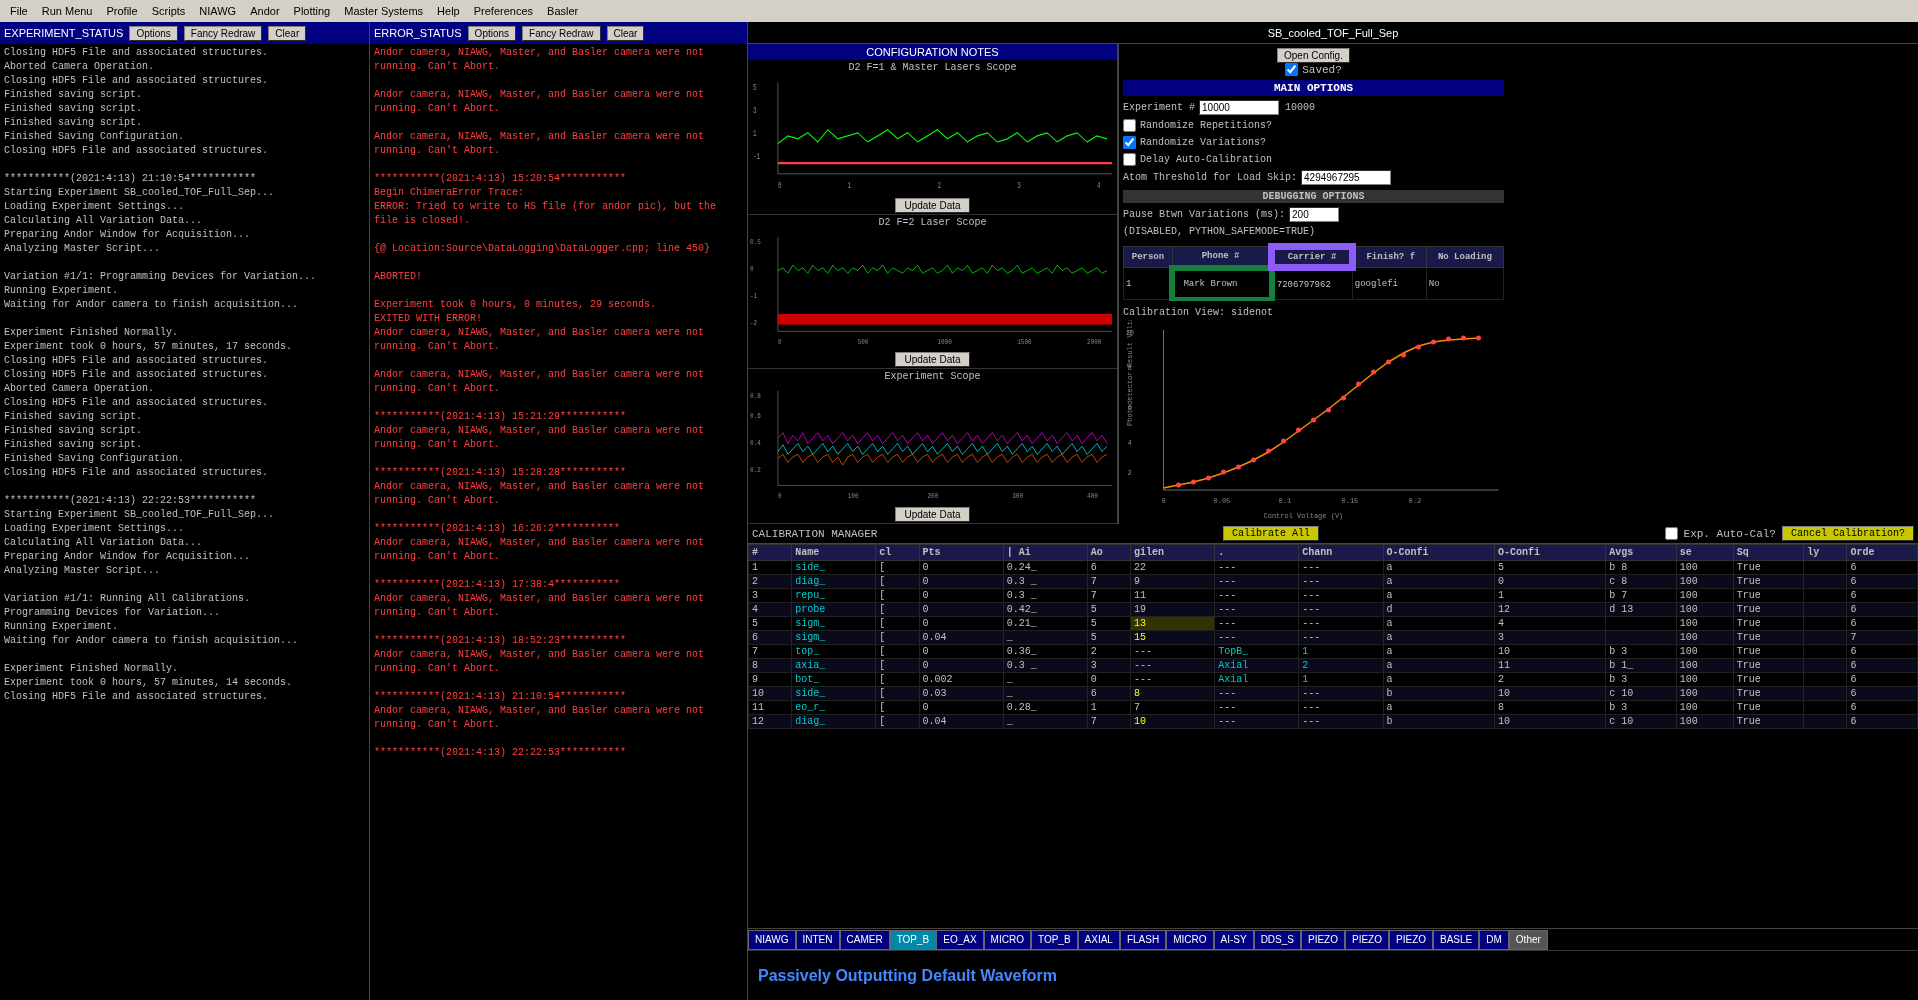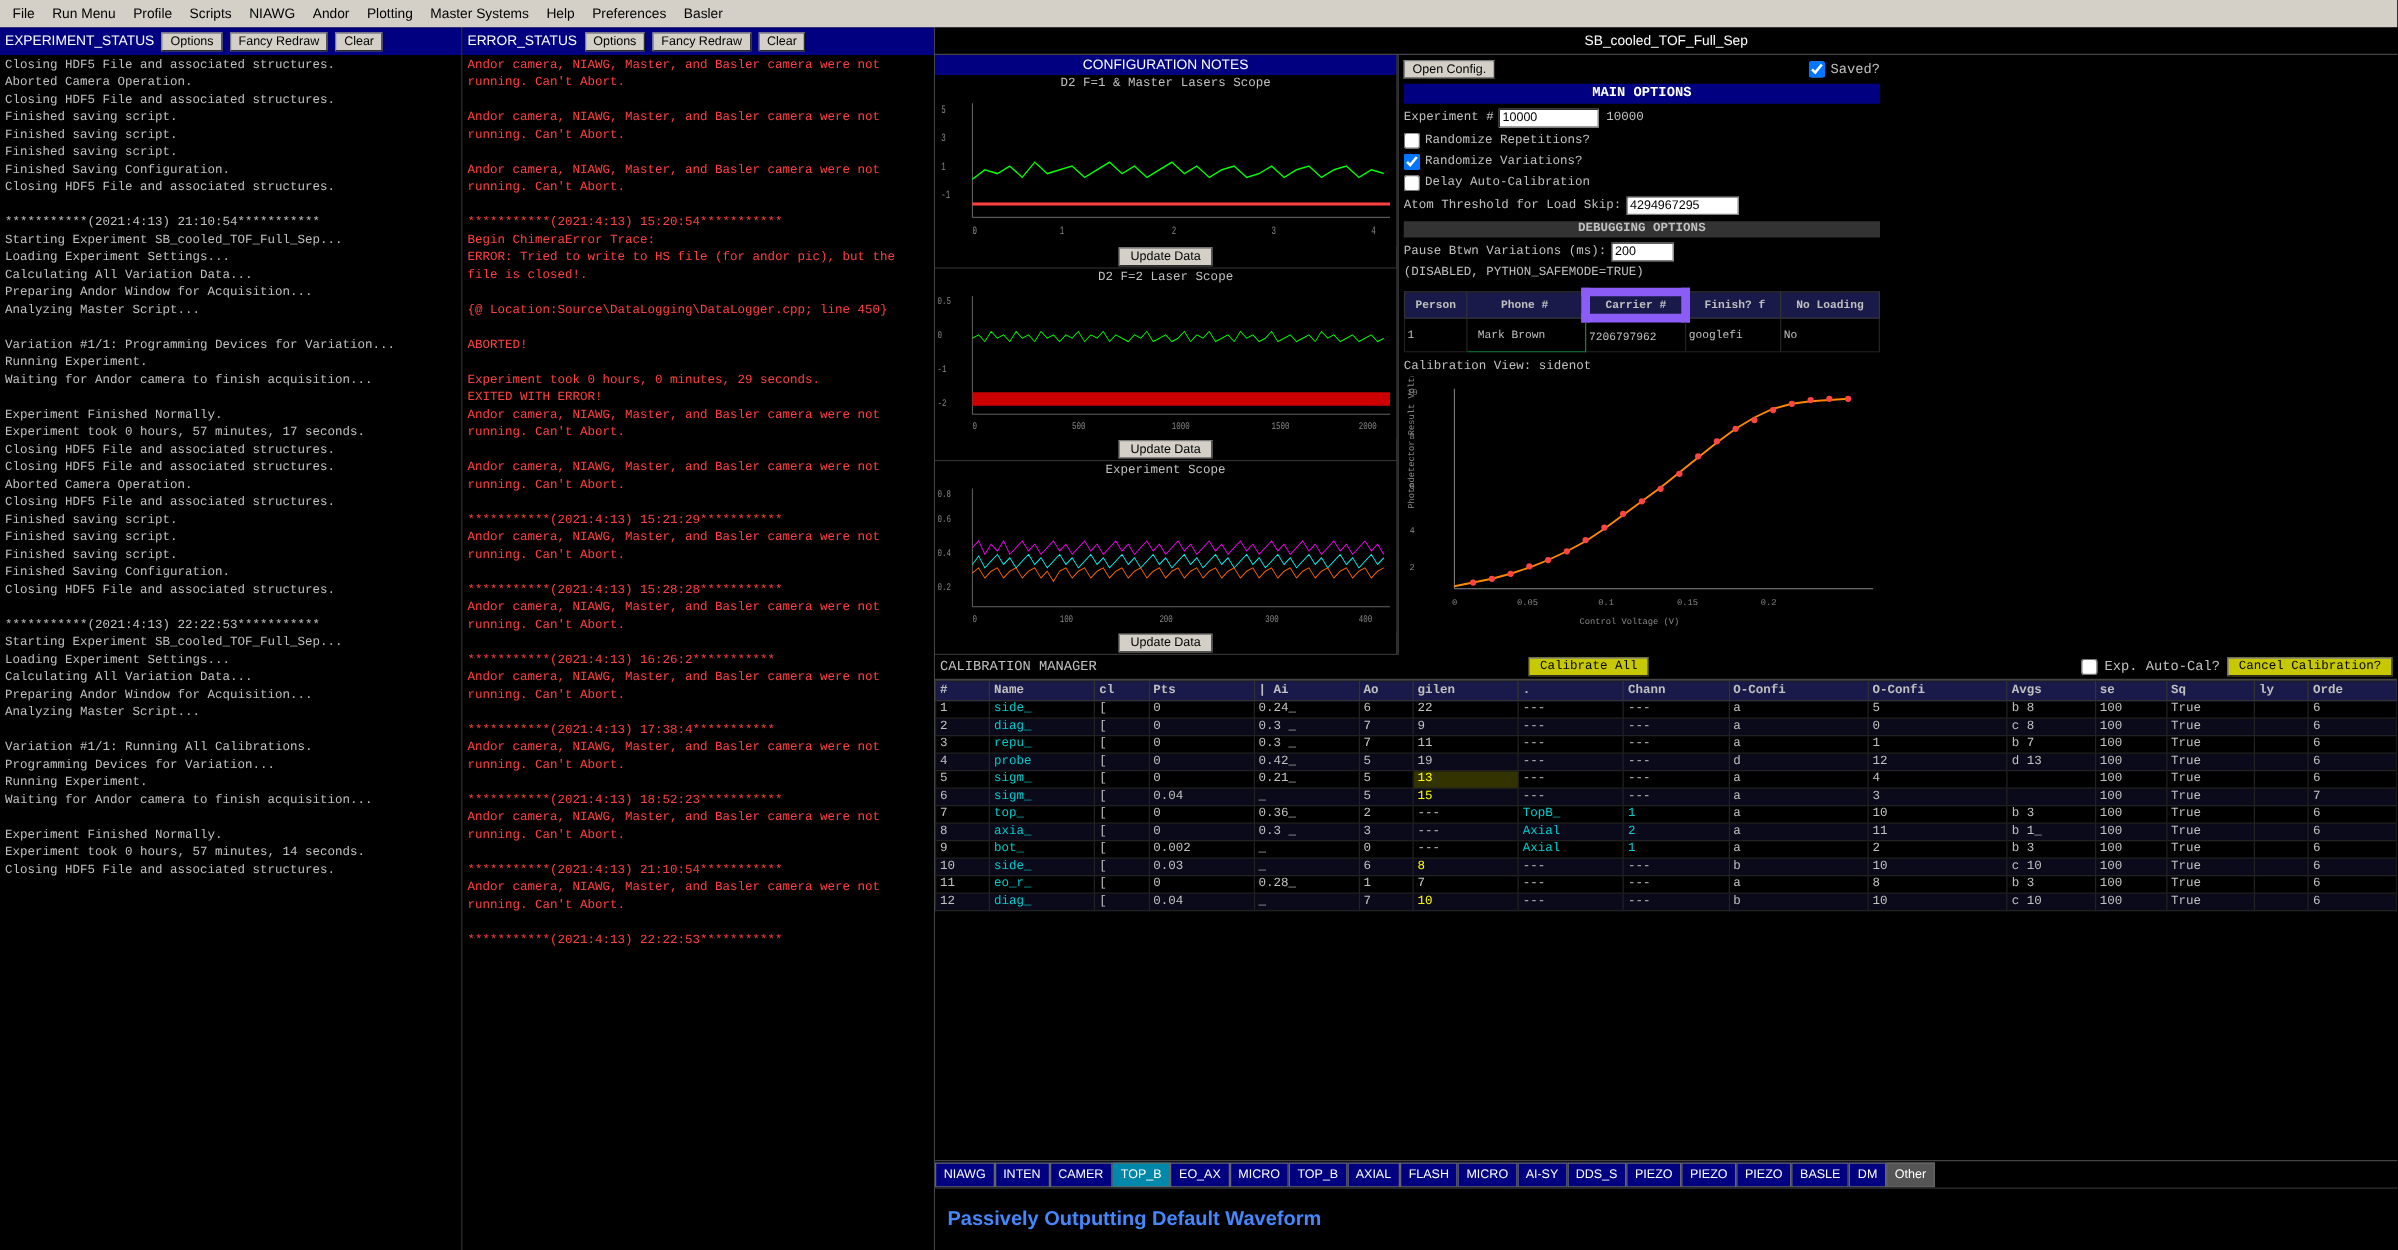--- a/index.html
+++ b/index.html
@@ -534,21 +534,21 @@
                   <polyline fill="none" stroke="#ff6600" stroke-width="0.6" points="30,55 35,52 40,58 45,54 50,52 55,58 60,54 65,52 70,58 75,54 80,52 85,58 90,54 95,60 100,54 105,52 110,58 115,54 120,52 125,58 130,54 135,52 140,58 145,54 150,52 155,58 160,54 165,52 170,58 175,54 180,52 185,58 190,54 195,52 200,58 205,54 210,52 215,58 220,54 225,52 230,58 235,54 240,52 245,58 250,54 255,52 260,58 265,54 270,52 275,58 280,54 285,52 290,58 295,54 300,52 305,58 310,54 315,52 320,58 325,54 330,52 335,58 340,54 345,52 350,58 355,54 360,52"></polyline>
                   <polyline fill="none" stroke="#ff00ff" stroke-width="0.6" points="30,40 35,36 40,44 45,38 50,42 55,36 60,44 65,40 70,36 75,42 80,38 85,44 90,40 95,36 100,42 105,38 110,44 115,40 120,36 125,42 130,38 135,44 140,40 145,36 150,42 155,38 160,44 165,40 170,36 175,42 180,38 185,44 190,40 195,36 200,42 205,38 210,44 215,40 220,36 225,42 230,38 235,44 240,40 245,36 250,42 255,38 260,44 265,40 270,36 275,42 280,38 285,44 290,40 295,36 300,42 305,38 310,44 315,40 320,36 325,42 330,38 335,44 340,40 345,36 350,42 355,38 360,44"></polyline>
                 </svg>
               </div>
               <button class="update-btn">Update Data</button>
             </div>
 
           </div>
 
           <div id="options-panel">
-            <div style="display:flex;align-items:center;justify-content:space-between;margin-bottom:4px;">
+            <div style="display:flex;align-items:center;justify-content:space-between;margin-bottom:4px;flex-direction:column;">
               <button class="btn" style="background:#d4d0c8;color:#000;border:1px outset #808080;padding:1px 6px;cursor:pointer;font-size:10px;font-family:Arial,sans-serif;">Open Config.</button>
               <div style="display:flex;align-items:center;gap:4px;">
                 <input type="checkbox" checked="" style="">
                 <span>Saved?</span>
               </div>
             </div>
 
             <div class="options-title">MAIN OPTIONS</div>
 
             <div class="options-row">
@@ -595,21 +595,21 @@
                     <th style="background:#1a1a4a;color:#c0c0c0;border:1px solid #333;padding:2px;">Person</th>
                     <th style="background:#1a1a4a;color:#c0c0c0;border:1px solid #333;padding:2px;">Phone #</th>
                     <th style="background:#1a1a4a;color:#c0c0c0;border:7px solid #8b5cf6;padding:2px;">Carrier #</th>
                     <th style="background:#1a1a4a;color:#c0c0c0;border:1px solid #333;padding:2px;">Finish? f</th>
                     <th style="background:#1a1a4a;color:#c0c0c0;border:1px solid #333;padding:2px;">No Loading</th>
                   </tr>
                 </thead>
                 <tbody>
                   <tr>
                     <td style="color:#c0c0c0;border:1px solid #222;padding:2px;">1</td>
-                    <td style="color:#c0c0c0;border:1px solid #15803d;padding:8px;">Mark Brown</td>
+                    <td style="color:#c0c0c0;border:6px solid #15803d;padding:8px;">Mark Brown</td>
                     <td style="color:#c0c0c0;border:1px solid #222;padding:2px;">7206797962</td>
                     <td style="color:#c0c0c0;border:1px solid #222;padding:2px;">googlefi</td>
                     <td style="color:#c0c0c0;border:1px solid #222;padding:2px;">No</td>
                   </tr>
                 </tbody>
               </table>
             </div>
 
             <div style="display:flex;align-items:center;justify-content:space-between;padding:2px 0;text-align:center;">
               <span style="color:#c0c0c0;font-size:10px;">Calibration View: sidenot</span>

